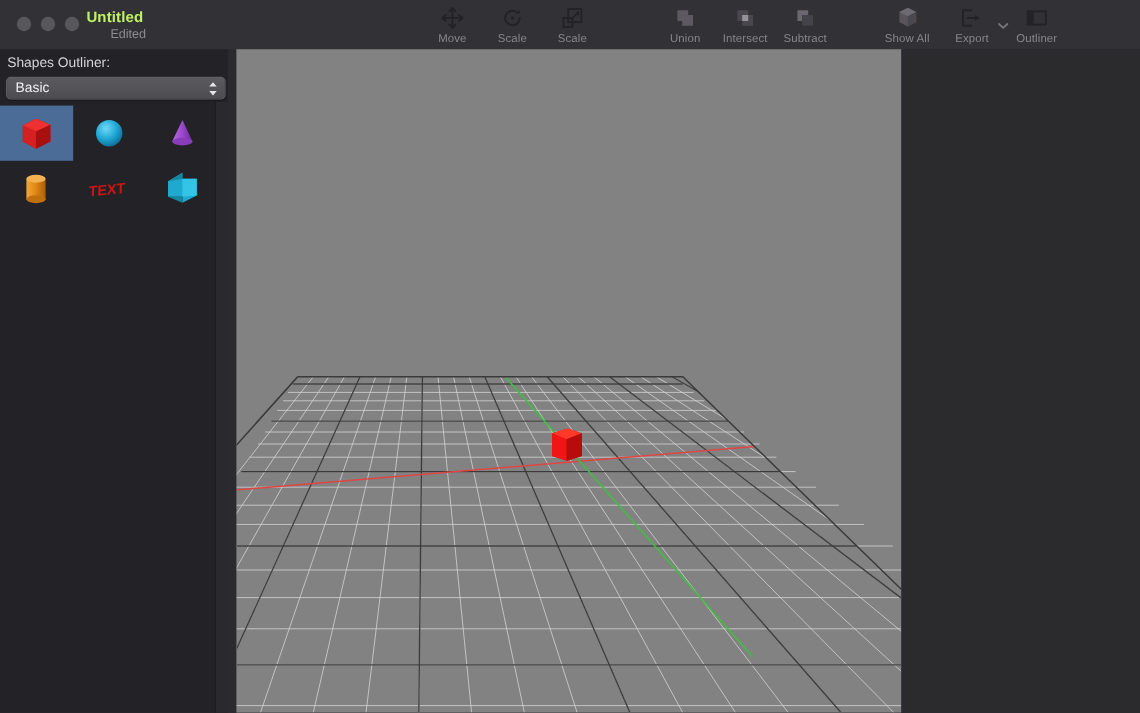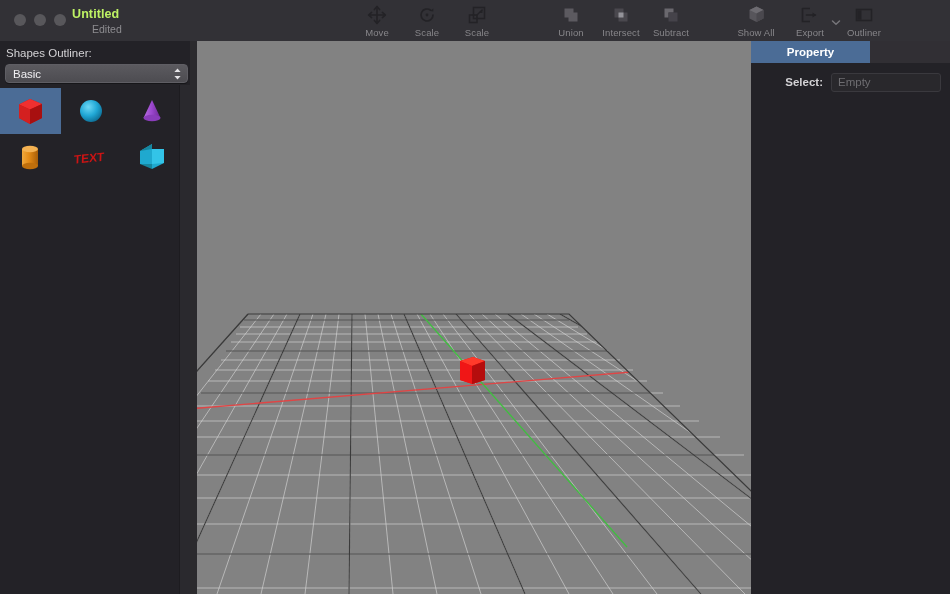--- a/index.html
+++ b/index.html
@@ -426,27 +426,14 @@
 
       <g>
         <path d="M263 320 L276 316 L288 320 L288 339 L276 343 L263 339 Z" fill="#e21111"></path>
         <path d="M263 320 L276 316 L288 320 L275 325 Z" fill="#ff3a2a"></path>
         <path d="M275 325 L288 320 L288 339 L275 343 Z" fill="#b50d0d"></path>
         <path d="M263 320 L275 325 L275 343 L263 339 Z" fill="#f01616"></path>
       </g>
     </svg>
   </div>
 
-  <div class="rightpanel">
-
-    <div class="tabbar">
-      <div class="tab active">Property</div>
-    </div>
-
-    <div class="prop-row">
-      <div class="prop-label">Select:</div>
-      <div class="prop-field">
-        <span class="prop-field-text">Empty</span>
-      </div>
-    </div>
-  </div>
 
 </div>
 
 </body></html>

